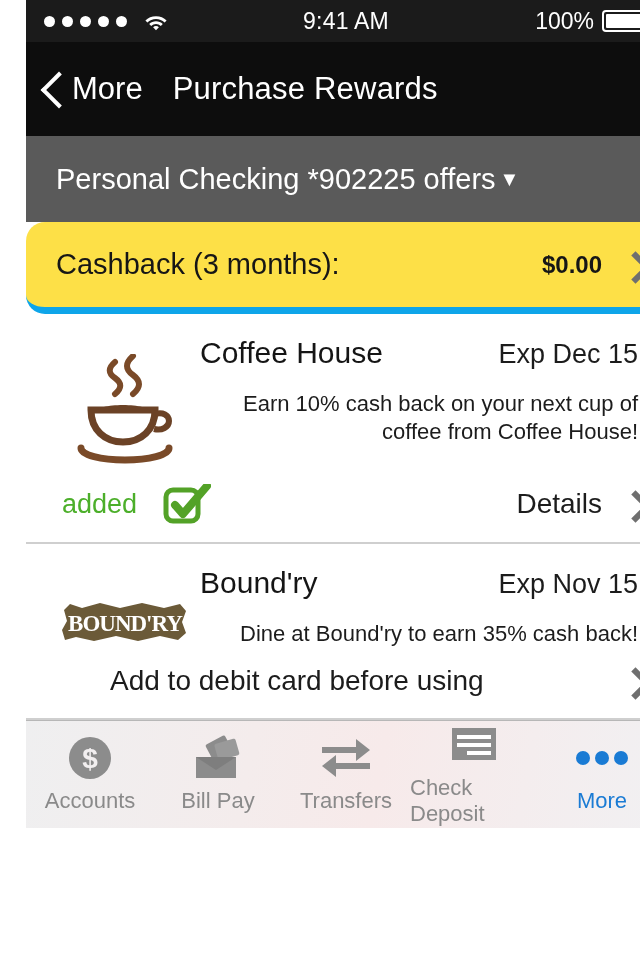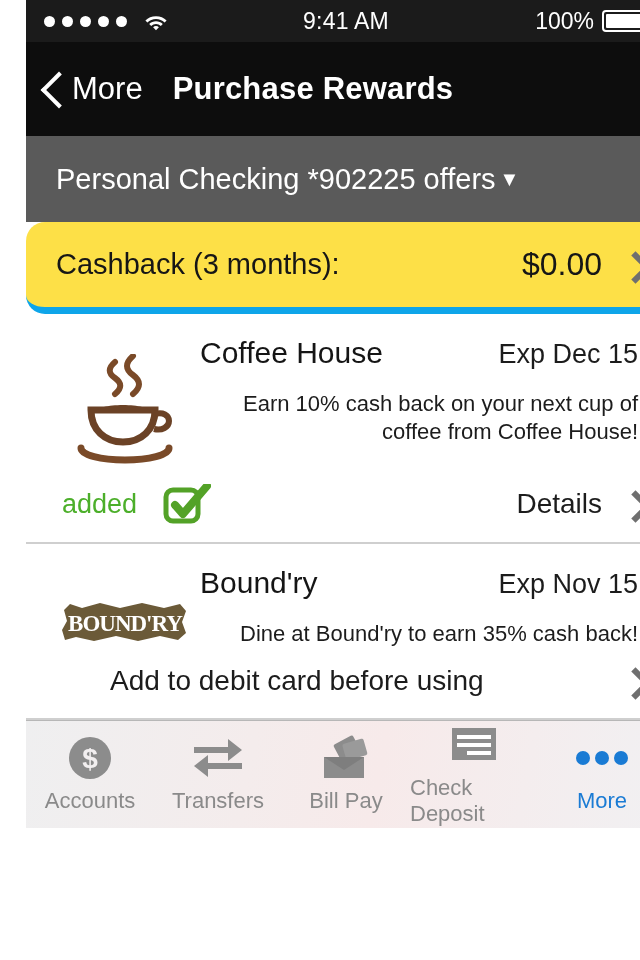--- a/index.html
+++ b/index.html
@@ -51,41 +51,41 @@
     width:20px; height:34px; position:relative; display:inline-block;
   }
   .chev-back::before {
     content:""; position:absolute; left:4px; top:5px;
     width:22px; height:22px;
     border-left:4px solid #fff; border-bottom:4px solid #fff;
     transform:rotate(45deg);
   }
   .nav-back-label { font-size:31px; font-weight:normal; }
   .nav-title {
-    font-size:31px; font-weight:bold; margin-left:30px; letter-spacing:.2px;
+    font-size:31px; font-weight:normal; margin-left:30px; letter-spacing:.2px;
   }
 
   
   .account-bar {
     flex:0 0 86px; background:#5a5a5a; color:#fff;
     display:flex; align-items:center; padding:0 30px;
     font-size:29px; cursor:pointer;
   }
   .acct-caret { font-size:20px; margin-left:4px; line-height:1; }
 
   
   .cashback-row {
     flex:0 0 92px; background:#fde047;
     display:flex; align-items:center; padding:0 24px 0 30px;
     border-bottom:7px solid #0ea5e9;
     cursor:pointer;
     border-radius:19px;
   }
   .cashback-label { font-size:29px; color:#161616; }
-  .cashback-amt { margin-left:auto; font-size:32px; color:#161616; }
+  .cashback-amt { margin-left:auto; font-size:24px; color:#161616;font-weight:bold; }
   .chev-r {
     width:18px; height:30px; position:relative; margin-left:22px; flex:0 0 18px;
   }
   .chev-r::before {
     content:""; position:absolute; left:0; top:6px;
     width:17px; height:17px;
     border-top:6px solid #6f6f6f; border-right:6px solid #6f6f6f;
     transform:rotate(45deg);
   }
 
@@ -254,42 +254,42 @@
         <svg width="46" height="46" viewBox="0 0 46 46">
           <circle cx="23" cy="23" r="21" fill="#8c8c8c"></circle>
           <text x="23" y="33" font-family="'Liberation Sans', sans-serif" font-size="28" font-weight="bold" fill="#f2eff0" text-anchor="middle">$</text>
         </svg>
       </span>
       <span class="tab-label">Accounts</span>
     </div>
 
     <div class="tab">
       <span class="tab-icon">
-        <svg width="52" height="44" viewBox="0 0 52 44">
-          <path d="M2 11 h34 V3 l14 11 -14 11 v-8 H2 z" fill="#8c8c8c"></path>
-          <path d="M50 31 H16 v-8 L2 34 l14 11 v-8 h34 z" fill="#8c8c8c" transform="translate(0,-4)"></path>
-        </svg>
-      </span>
-      <span class="tab-label">Transfers</span>
-    </div>
-
-    <div class="tab">
-      <span class="tab-icon">
         <svg width="52" height="46" viewBox="0 0 52 46">
           <rect x="16" y="4" width="22" height="17" rx="2" fill="#8c8c8c" transform="rotate(-28 27 13)"></rect>
           <rect x="24" y="6" width="22" height="17" rx="2" fill="#9a9a9a" transform="rotate(-16 35 15)"></rect>
           <path d="M4 22 h40 v21 H4 z" fill="#8c8c8c"></path>
           <path d="M4 22 l20 13 l20 -13 z" fill="#7e7e7e"></path>
         </svg>
       </span>
       <span class="tab-label">Bill Pay</span>
     </div>
 
     <div class="tab">
       <span class="tab-icon">
+        <svg width="52" height="44" viewBox="0 0 52 44">
+          <path d="M2 11 h34 V3 l14 11 -14 11 v-8 H2 z" fill="#8c8c8c"></path>
+          <path d="M50 31 H16 v-8 L2 34 l14 11 v-8 h34 z" fill="#8c8c8c" transform="translate(0,-4)"></path>
+        </svg>
+      </span>
+      <span class="tab-label">Transfers</span>
+    </div>
+
+    <div class="tab">
+      <span class="tab-icon">
         <svg width="52" height="42" viewBox="0 0 52 42">
           <rect x="4" y="4" width="44" height="32" fill="#8c8c8c"></rect>
           <rect x="9" y="11" width="34" height="4" fill="#fff"></rect>
           <rect x="9" y="19" width="34" height="4" fill="#fff"></rect>
           <rect x="19" y="27" width="24" height="4" fill="#fff"></rect>
         </svg>
       </span>
       <span class="tab-label">Check Deposit</span>
     </div>
 

